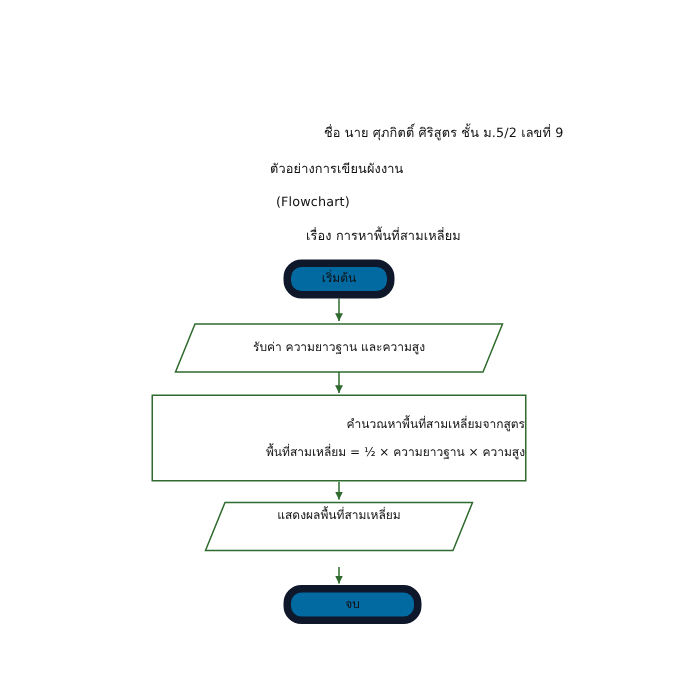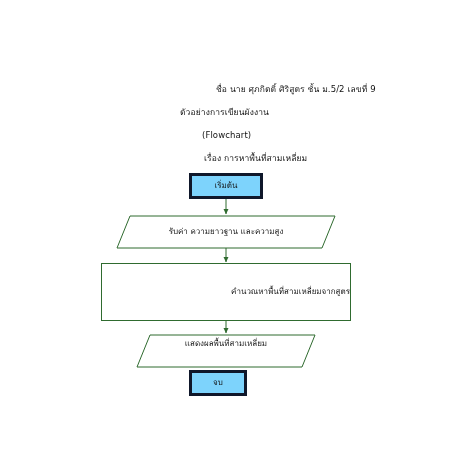--- a/index.html
+++ b/index.html
@@ -26,21 +26,21 @@
   .hdr {
     position: absolute;
     font-size: 8.5px;
     line-height: 1.2;
     color: #111111;
     white-space: nowrap;
     letter-spacing: 0.1px;
   }
   #hdr-name   { top: 36px;  left: 216px; }
   #hdr-sub    { top: 59px;  left: 180px; font-family: Liberation Serif, serif; }
-  #hdr-flow   { top: 82px;  left: 202px; }
+  #hdr-flow   { top: 82px;  left: 184px; }
   #hdr-title  { top: 105px; left: 172px; padding-left: 32px; }
 
   
   #flow {
     position: absolute;
     top: 0; left: 0;
     width: 453px;
     height: 453px;
   }
 
@@ -53,23 +53,23 @@
     justify-content: center;
     text-align: center;
     font-size: 8px;
     line-height: 1.5;
     color: #111111;
     white-space: nowrap;
   }
 
   
   .terminator {
-    border: 3px solid #0f172a;
-    border-radius: 0;
-    background: #7dd3fc;
+    border: 5px solid #0f172a;
+    border-radius: 12px;
+    background: #0369a1;
   }
 
   
   .process {
     border: 1px solid #2f6b2f;
     background: #ffffff;
     align-items: flex-end;
   }
 
   
@@ -128,27 +128,28 @@
 
     <svg class="shape-svg" style="left:116px; top:167px; width:220px; height:34px;" viewBox="0 0 220 34">
       <polygon points="14,1 219,1 206,33 1,33" fill="#ffffff" stroke="#2f6b2f" stroke-width="1"></polygon>
     </svg>
     <div class="shape-label" style="left:116px; top:167px; width:220px; height:34px;">
       <span>รับค่า ความยาวฐาน และความสูง</span>
     </div>
 
     <div class="node process" style="left:101px; top:215px; width:250px; height:58px;">
       <span>คำนวณหาพื้นที่สามเหลี่ยมจากสูตร</span>
+      <span style="margin-top:7px;">พื้นที่สามเหลี่ยม = ½ × ความยาวฐาน × ความสูง</span>
     </div>
 
     <svg class="shape-svg" style="left:136px; top:286px; width:180px; height:34px;" viewBox="0 0 180 34">
       <polygon points="14,1 179,1 166,33 1,33" fill="#ffffff" stroke="#2f6b2f" stroke-width="1"></polygon>
     </svg>
     <div class="shape-label" style="left:136px; top:278px; width:180px; height:36px;">
       <span>แสดงผลพื้นที่สามเหลี่ยม</span>
     </div>
 
-    <div class="node terminator" style="left:189px; top:322px; width:58px; height:26px;">
+    <div class="node terminator" style="left:189px; top:342px; width:92px; height:26px;">
       <span>จบ</span>
     </div>
 
   </div>
 </div>
 
 </body></html>

